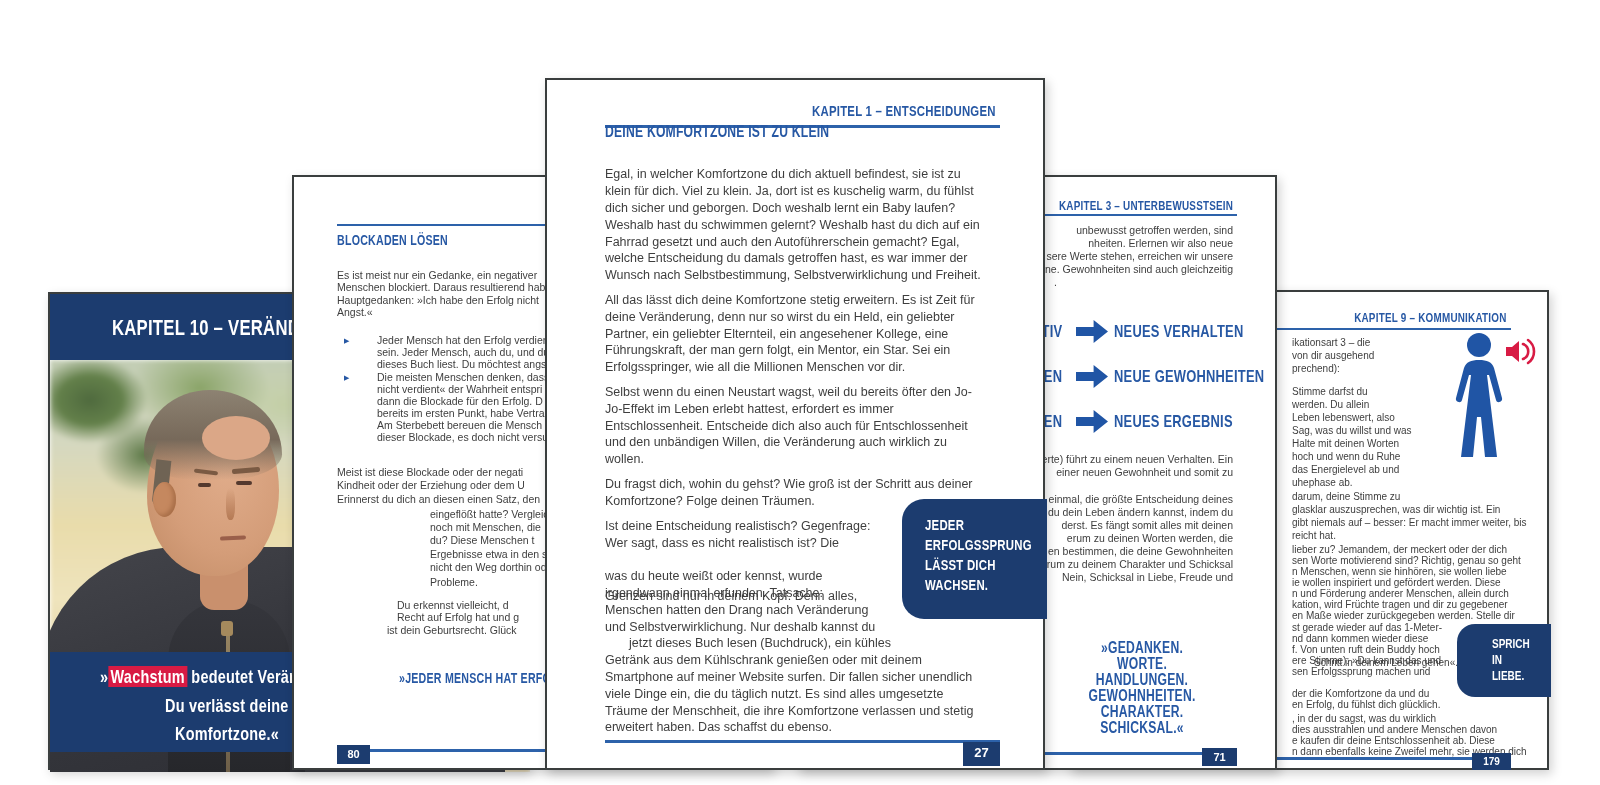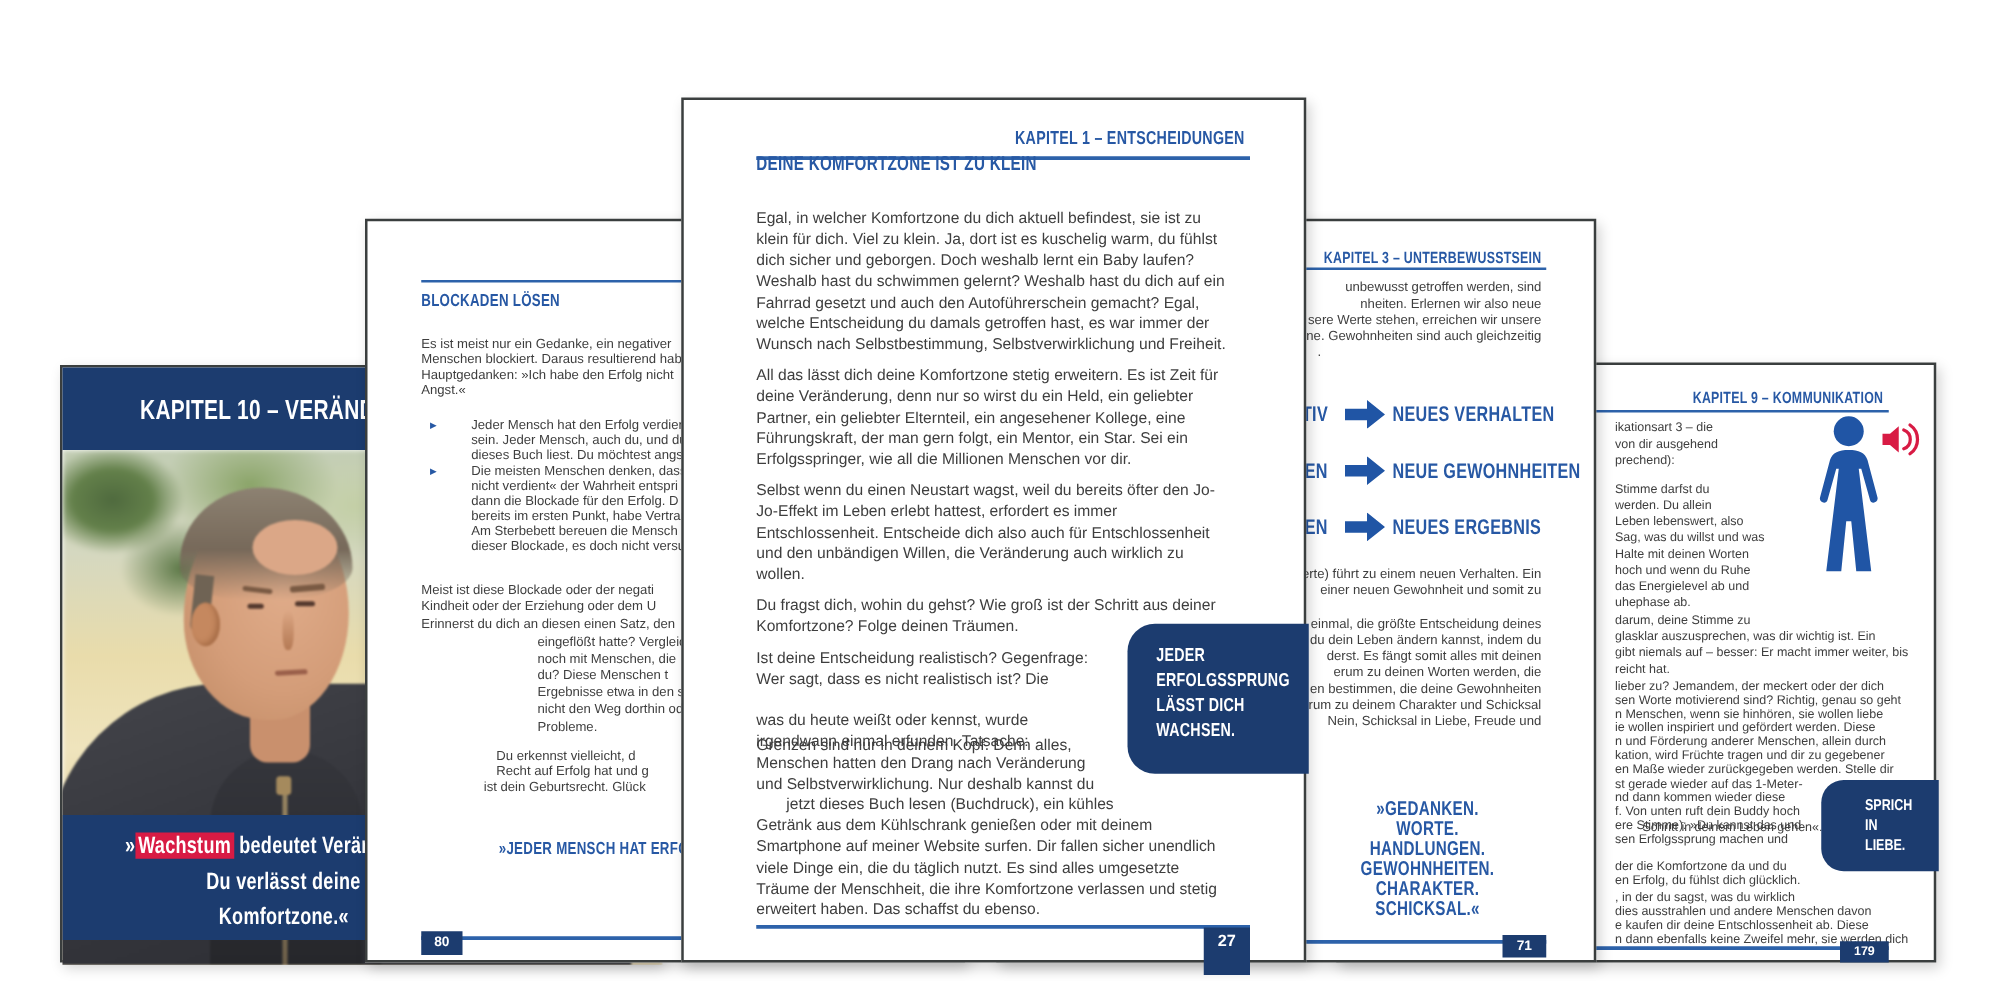--- a/index.html
+++ b/index.html
@@ -269,16 +269,16 @@
     <div class="callout" style="left:355px;top:419px;width:145px;height:120px;border-radius:22px 0 0 22px;">
       <div class="bcx" style="position:absolute;left:23px;top:16px;font-size:15px;line-height:20px;white-space:nowrap;">
           <div>JEDER</div>
           <div>ERFOLGSSPRUNG</div>
           <div>LÄSST DICH</div>
           <div>WACHSEN.</div>
         </div>
     </div>
 
     <div class="rule" style="left:58px;top:660px;width:395px;height:3px;"></div>
-    <div class="pnbox" style="left:416px;top:662px;width:37px;height:38px;font-size:13px;line-height:22px;">27</div>
+    <div class="pnbox" style="left:416px;top:662px;width:37px;height:24px;font-size:13px;line-height:22px;">27</div>
   </div>
 
 </div>
 
 </body></html>

